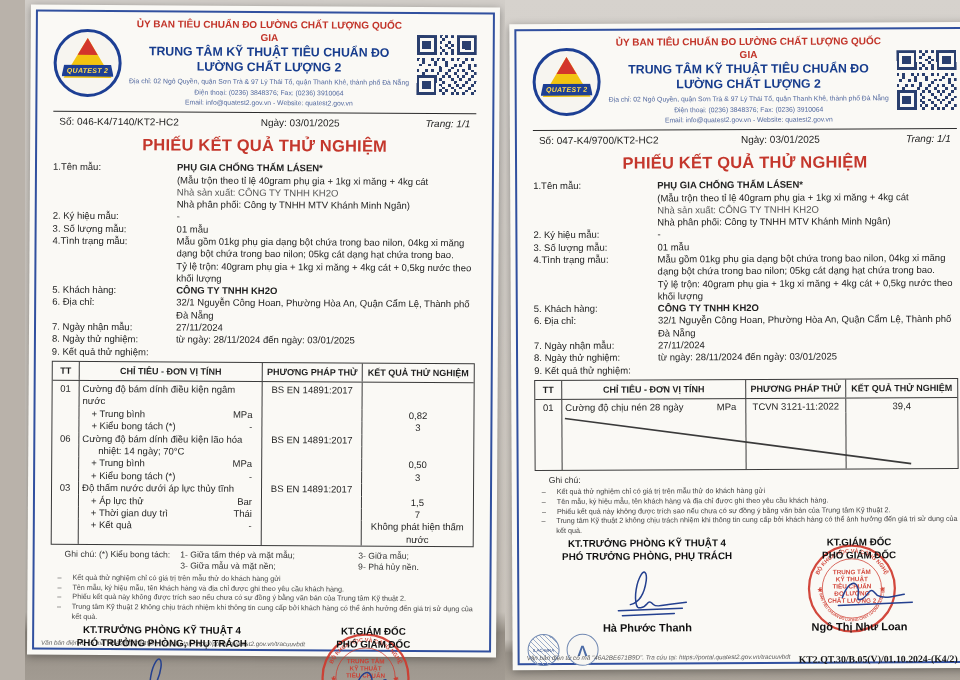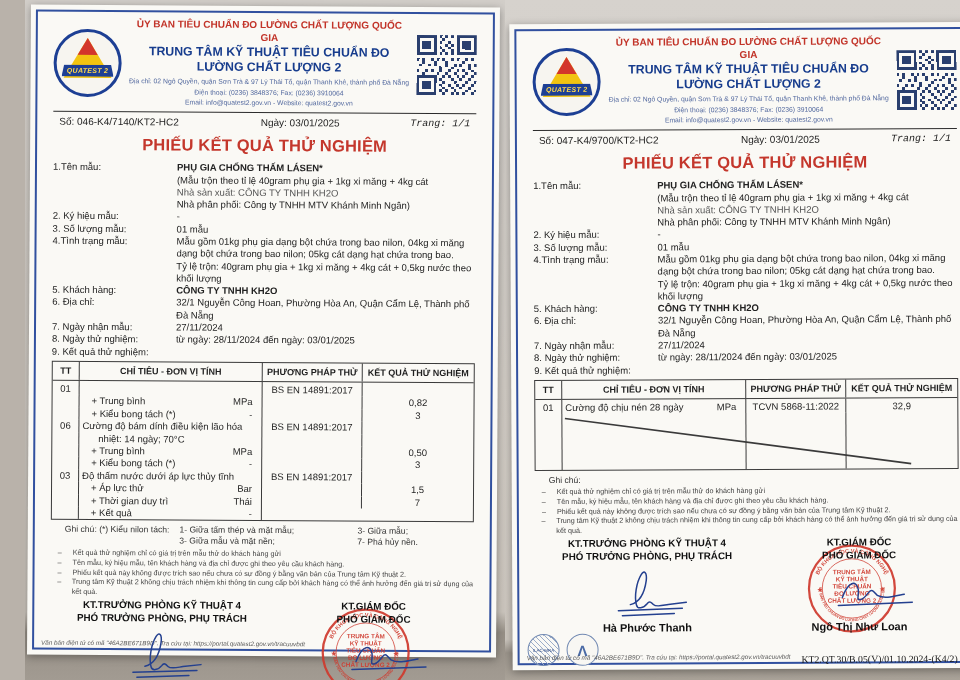--- a/index.html
+++ b/index.html
@@ -20,21 +20,21 @@
   .addr{color:#53699f;font-size:6.8px;line-height:1.3;margin-top:2px;}
   .logo{width:62px;height:62px;min-width:62px;border:3px solid #1d3f94;border-radius:50%;position:relative;background:#f7f5f0;}
   .tri-y{position:absolute;left:50%;top:6px;transform:translateX(-50%);width:0;height:0;border-left:24px solid transparent;border-right:24px solid transparent;border-bottom:40px solid #f2c411;}
   .tri-r{position:absolute;left:50%;top:6px;transform:translateX(-50%);width:0;height:0;border-left:10px solid transparent;border-right:10px solid transparent;border-bottom:17px solid #d3362b;}
   .banner{position:absolute;left:50%;top:33px;transform:translateX(-50%);width:52px;height:12px;background:#1d3f94;clip-path:polygon(5% 0,95% 0,100% 100%,0 100%);display:flex;align-items:center;justify-content:center;color:#ffd84d;font-size:7px;font-weight:bold;font-style:italic;letter-spacing:.3px;}
   .qr{width:60px;height:60px;min-width:60px;}
   .rule{border-top:1.3px solid #2b2b2b;margin:4px 0 0 0;}
   .meta{display:flex;font-size:10px;color:#1d1d1d;padding:4px 6px 2px 6px;}
   .meta .m-so{flex:1.2;}
   .meta .m-ngay{flex:1;text-align:center;}
-  .meta .m-trang{flex:.7;text-align:right;font-style:italic;font-family:Liberation Mono, monospace;}
+  .meta .m-trang{flex:.7;text-align:right;font-style:italic;}
   .doc-title{text-align:center;color:#c4372c;font-weight:bold;font-size:16.5px;margin:6px 0 7px 0;letter-spacing:.2px;}
   
   .fields{font-size:9.5px;color:#222;}
   .field-row{display:flex;line-height:12.3px;}
   .f-label{width:124px;min-width:124px;}
   .f-value{flex:1;}
   .f-line.bold{font-weight:bold;}
   .f-line.muted{color:#555;}
   
   .t{border:1.3px solid #3a3a3a;margin-top:3px;font-size:9.5px;color:#1f1f1f;}
@@ -71,21 +71,21 @@
   .s-title{font-weight:bold;font-size:9.8px;line-height:12.5px;color:#111;position:relative;z-index:2;}
   .s-name{font-weight:bold;font-size:11px;color:#111;position:relative;z-index:2;margin-top:1px;}
   .sig-area{height:58px;position:relative;z-index:2;display:flex;align-items:flex-end;justify-content:center;}
   .stamp{position:absolute;left:50%;top:6px;transform:translateX(-58%);z-index:1;opacity:.92;}
   
   .bottom{margin-top:auto;display:flex;align-items:flex-end;padding-bottom:10px;}
   .accred{display:flex;gap:7px;align-items:flex-end;margin-left:-8px;}
   .acc-circle{width:30px;height:30px;border-radius:50%;border:1px solid #7189b2;display:flex;align-items:center;justify-content:center;font-size:4.5px;color:#2c4a86;}
   .acc-hatch{background:repeating-linear-gradient(45deg,#9badc9 0 1px,transparent 1px 3.5px);}
   .acc-lambda{font-size:15px;color:#4a6aa5;font-weight:bold;background:#f8f7f3;}
-  .doc-code{margin-left:auto;font-family:"Liberation Serif",serif;font-weight:normal;font-size:9.8px;color:#1a1a1a;padding-right:2px;}
+  .doc-code{margin-left:auto;font-family:"Liberation Serif",serif;font-weight:bold;font-size:9.8px;color:#1a1a1a;padding-right:2px;}
   .foot-note{position:absolute;left:7px;bottom:2px;font-size:6.3px;font-style:italic;color:#5a5a5a;white-space:nowrap;}
   .sig-ink{stroke:#24408f;fill:none;stroke-width:1.5;stroke-linecap:round;}
 </style>
 </head>
 <body>
 
 <div class="stage">
 
   <div class="photo photo-0">
     <div class="page">
@@ -201,20 +201,21 @@
           <div class="t-head">
             <div>TT</div>
             <div>CHỈ TIÊU - ĐƠN VỊ TÍNH</div>
             <div>PHƯƠNG PHÁP THỬ</div>
             <div>KẾT QUẢ THỬ NGHIỆM</div>
           </div>
           <div class="t-body">
   <div class="t-line">
     <div class="c-tt">01</div>
     <div class="c-namewrap">
+      <span class="c-name">Cường độ bám dính điều kiện ngâm nước</span>
       <span class="c-unit"></span>
     </div>
     <div class="c-method">BS EN 14891:2017</div>
     <div class="c-result"></div>
   </div>
 
   <div class="t-line">
     <div class="c-tt"></div>
     <div class="c-namewrap">
       <span class="c-name indent">+ Trung bình</span>
@@ -304,33 +305,34 @@
     <div class="c-result">7</div>
   </div>
 
   <div class="t-line">
     <div class="c-tt"></div>
     <div class="c-namewrap">
       <span class="c-name indent">+ Kết quả</span>
       <span class="c-unit">-</span>
     </div>
     <div class="c-method"></div>
+    <div class="c-result">Không phát hiện thấm nước</div>
   </div>
 </div>
 
         </div>
 
         <div class="notes">
           <div class="legend">
-            <div class="legend-intro">Ghi chú: (*) Kiểu nilon tách:</div>
+            <div class="legend-intro">Ghi chú: (*) Kiểu bong tách:</div>
             <div class="legend-items">
               <div class="legend-item">1- Giữa tấm thép và mặt mẫu;</div>
               <div class="legend-item">3- Giữa mẫu;</div>
               <div class="legend-item">3- Giữa mẫu và mặt nền;</div>
-              <div class="legend-item">7- Phá hủy nền.</div>
+              <div class="legend-item">9- Phá hủy nền.</div>
             </div>
           </div>
           <div class="bullets">
               <div class="bullet">
                 <span class="dash">–</span>
                 <span class="btxt">Kết quả thử nghiệm chỉ có giá trị trên mẫu thử do khách hàng gửi</span>
               </div>
               <div class="bullet">
                 <span class="dash">–</span>
                 <span class="btxt">Tên mẫu, ký hiệu mẫu, tên khách hàng và địa chỉ được ghi theo yêu cầu khách hàng.</span>
@@ -515,22 +517,22 @@
             <div>PHƯƠNG PHÁP THỬ</div>
             <div>KẾT QUẢ THỬ NGHIỆM</div>
           </div>
           <div class="t-body">
   <div class="t-line">
     <div class="c-tt">01</div>
     <div class="c-namewrap">
       <span class="c-name">Cường độ chịu nén 28 ngày</span>
       <span class="c-unit">MPa</span>
     </div>
-    <div class="c-method">TCVN 5868-11:2022</div>
-    <div class="c-result">32,9</div>
+    <div class="c-method">TCVN 3121-11:2022</div>
+    <div class="c-result">39,4</div>
   </div>
 </div>
           <div class="t-filler">
             <div></div>
               <div></div>
               <div></div>
               <div></div>
             <svg preserveAspectRatio="none" viewBox="0 0 100 100">
               <line x1="7" y1="8" x2="89" y2="92" stroke="#3a3a3a" stroke-width="1.6" vector-effect="non-scaling-stroke"></line>
             </svg>

